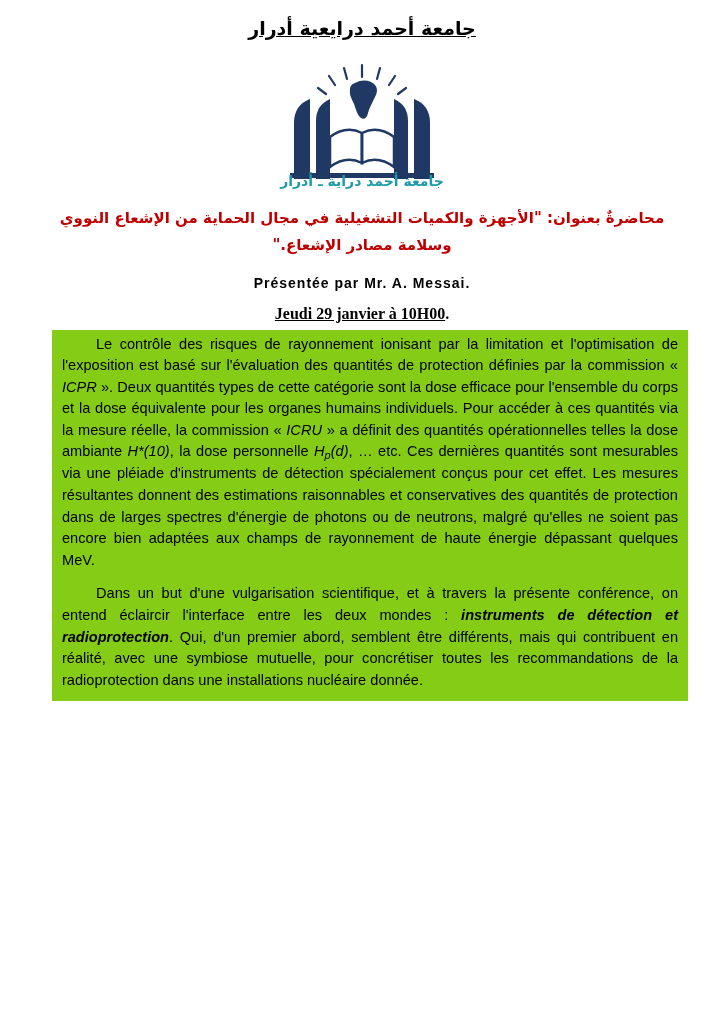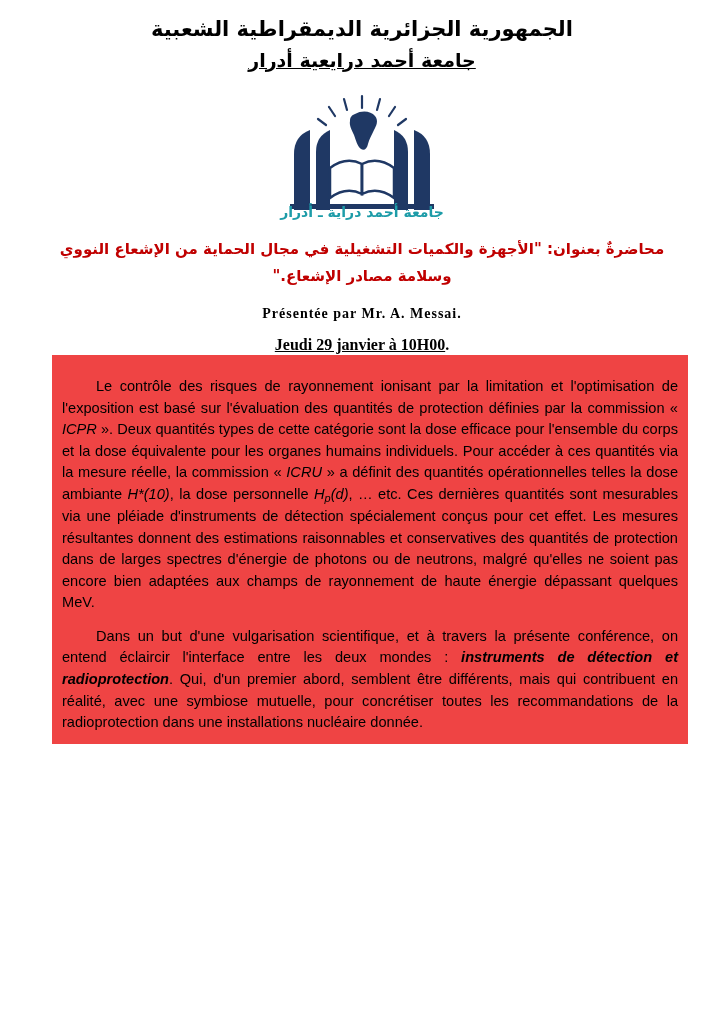--- a/index.html
+++ b/index.html
@@ -97,21 +97,21 @@
     font-weight: bold;
     font-size: 15px;
     line-height: 1.8;
     padding: 0 26px;
   }
 
   
   .presenter {
     margin-top: 16px;
     text-align: center;
-    font-family: Liberation Serif, serif;
+    font-family: Liberation Sans, sans-serif;
     font-weight: bold;
     font-size: 14px;
     letter-spacing: 1px;
     color: #000000;
   }
 
   
   .date-line {
     margin-top: 14px;
     text-align: center;
@@ -128,25 +128,25 @@
     font-family: "Liberation Sans", sans-serif;
     font-weight: bold;
     font-size: 13px;
     color: #000000;
     padding-left: 24px;
   }
   .section-head .u { text-decoration: underline; }
 
   
   .body-box {
-    margin-top: 1px;
+    margin-top: 7px;
     margin-left: 24px;
     margin-right: 8px;
-    background: #ef4444;
-    padding: 21px 10px 10px 10px;
+    background: #84cc16;
+    padding: 4px 10px 10px 10px;
   }
   .body-box p {
     margin: 0 0 12px 0;
     font-family: "Liberation Sans", sans-serif;
     font-size: 14.6px;
     line-height: 1.48;
     text-align: justify;
     text-indent: 34px;
     color: #000000;
   }
@@ -154,21 +154,20 @@
   .body-box i { font-style: italic; }
   .body-box b { font-weight: bold; }
   .sub { vertical-align: -0.25em; font-size: 0.75em; }
 </style>
 </head>
 <body>
 
 <div class="page">
 
   <div class="arabic-header">
-    <div class="line1">الجمهورية الجزائرية الديمقراطية الشعبية</div>
     <div class="line3">جامعة أحمد درايعية أدرار</div>
   </div>
 
   <div class="logo-wrap">
     <div class="logo">
       <svg width="180" height="132" viewBox="0 0 180 132" xmlns="http://www.w3.org/2000/svg">
 
         <g stroke="#1f3864" stroke-width="2.2" stroke-linecap="round">
           <line x1="90" y1="6" x2="90" y2="18"></line>
           <line x1="72" y1="9" x2="75" y2="20"></line>

